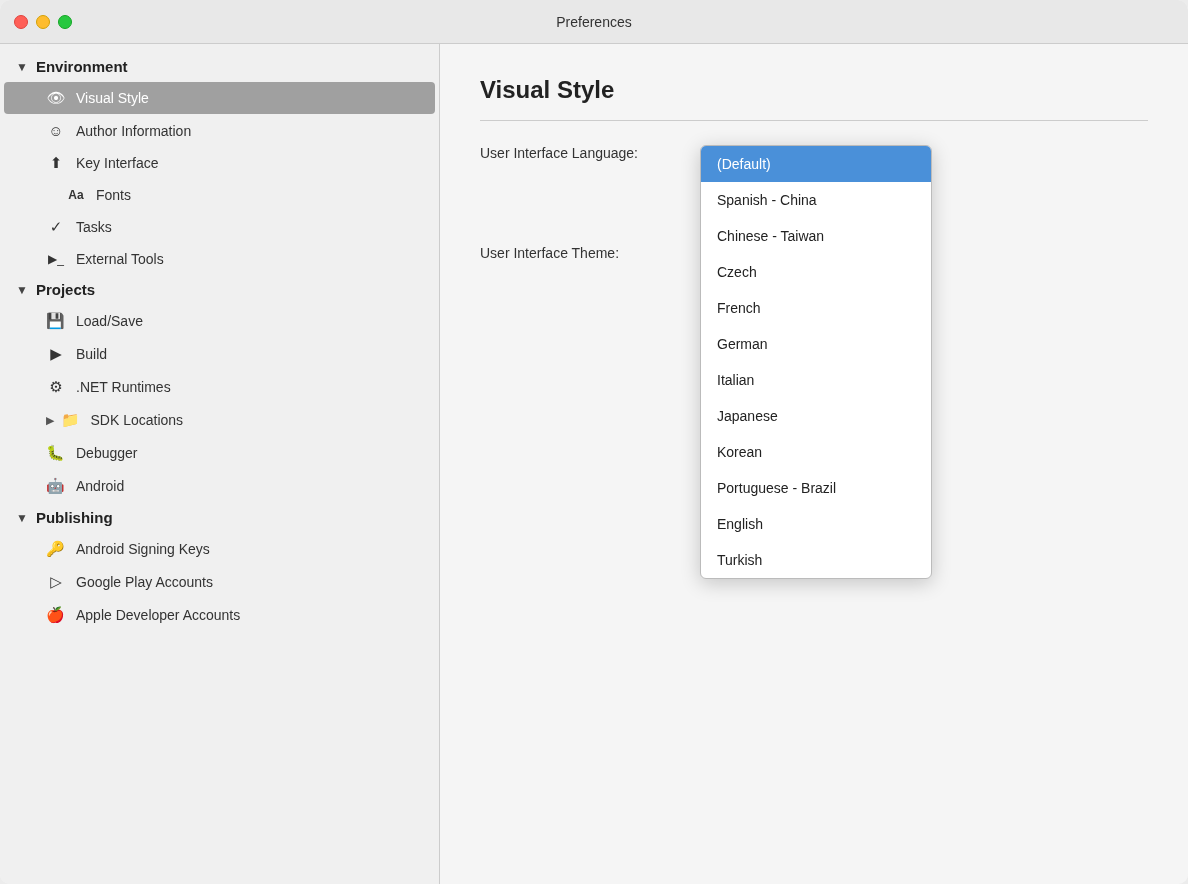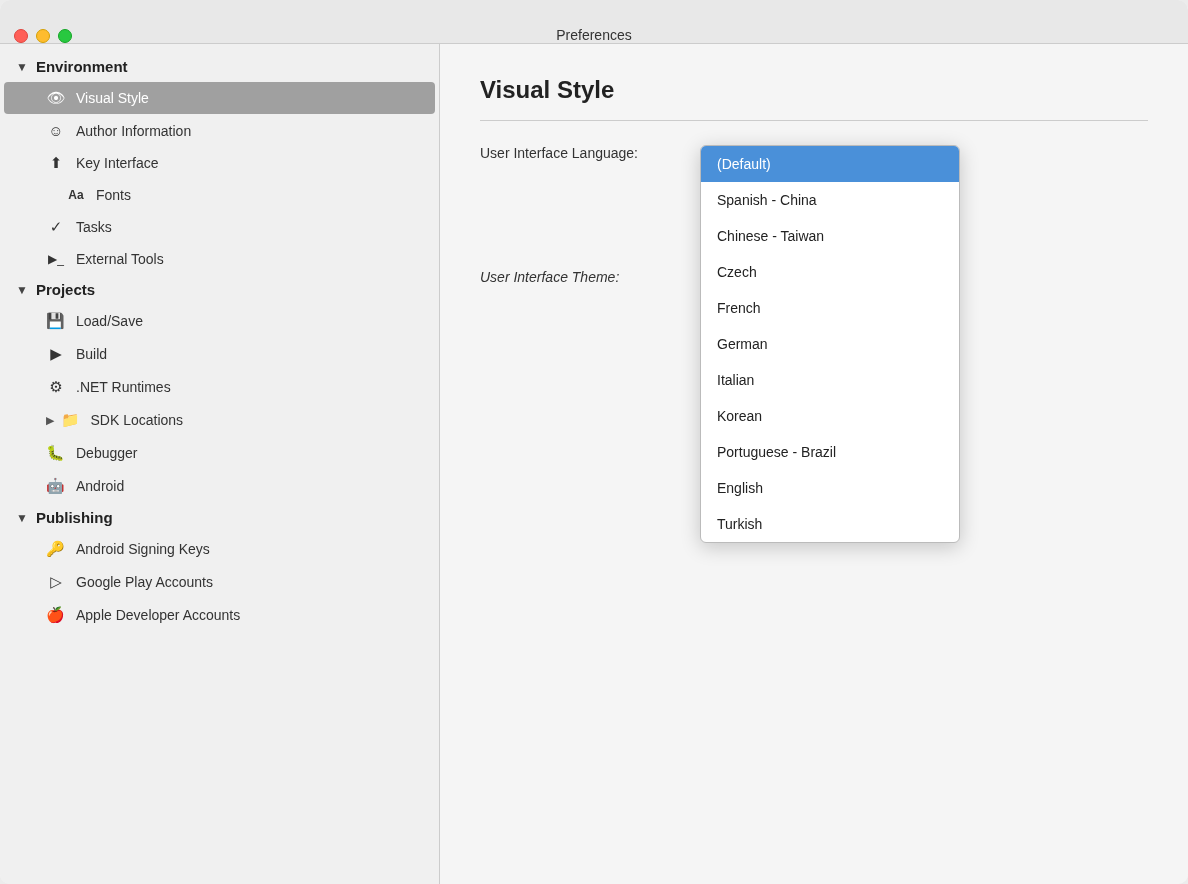--- a/index.html
+++ b/index.html
@@ -18,21 +18,21 @@
       border-radius: 10px;
       overflow: hidden;
       display: flex;
       flex-direction: column;
     }
     .titlebar {
       height: 44px;
       background: #e8e8e8;
       border-bottom: 1px solid #ccc;
       display: flex;
-      align-items: flex-end;
+      align-items: center;
       justify-content: center;
       position: relative;
       flex-shrink: 0;
     }
     .traffic-lights {
       position: absolute;
       left: 14px;
       display: flex;
       gap: 8px;
     }
@@ -125,21 +125,21 @@
     }
     .dropdown-menu {
       position: absolute;
       top: 0;
       left: 0;
       background: white;
       border: 1px solid #bbb;
       border-radius: 6px;
       box-shadow: 0 4px 20px rgba(0,0,0,0.2);
       z-index: 100;
-      width: 260px;
+      width: 232px;
       overflow: hidden;
     }
     .dropdown-item {
       padding: 10px 16px;
       font-size: 14px;
       color: #222;
       cursor: pointer;
     }
     .dropdown-item.selected {
       background: #4a90d9;
@@ -253,27 +253,28 @@
         <div class="dropdown-container">
 
           <div class="dropdown-menu">
             <div class="dropdown-item selected">(Default)</div>
             <div class="dropdown-item">Spanish - China</div>
             <div class="dropdown-item">Chinese - Taiwan</div>
             <div class="dropdown-item">Czech</div>
             <div class="dropdown-item">French</div>
             <div class="dropdown-item">German</div>
             <div class="dropdown-item">Italian</div>
+            <div class="dropdown-item">Japanese</div>
             <div class="dropdown-item">Korean</div>
             <div class="dropdown-item">Portuguese - Brazil</div>
             <div class="dropdown-item">English</div>
             <div class="dropdown-item">Turkish</div>
           </div>
         </div>
       </div>
 
-      <div class="settings-row" style="margin-top: 108px; font-style: italic;">
+      <div class="settings-row" style="margin-top: 84px;">
         <span class="settings-label">User Interface Theme:</span>
       </div>
 
     </div>
   </div>
 </div>
 
 </body></html>

